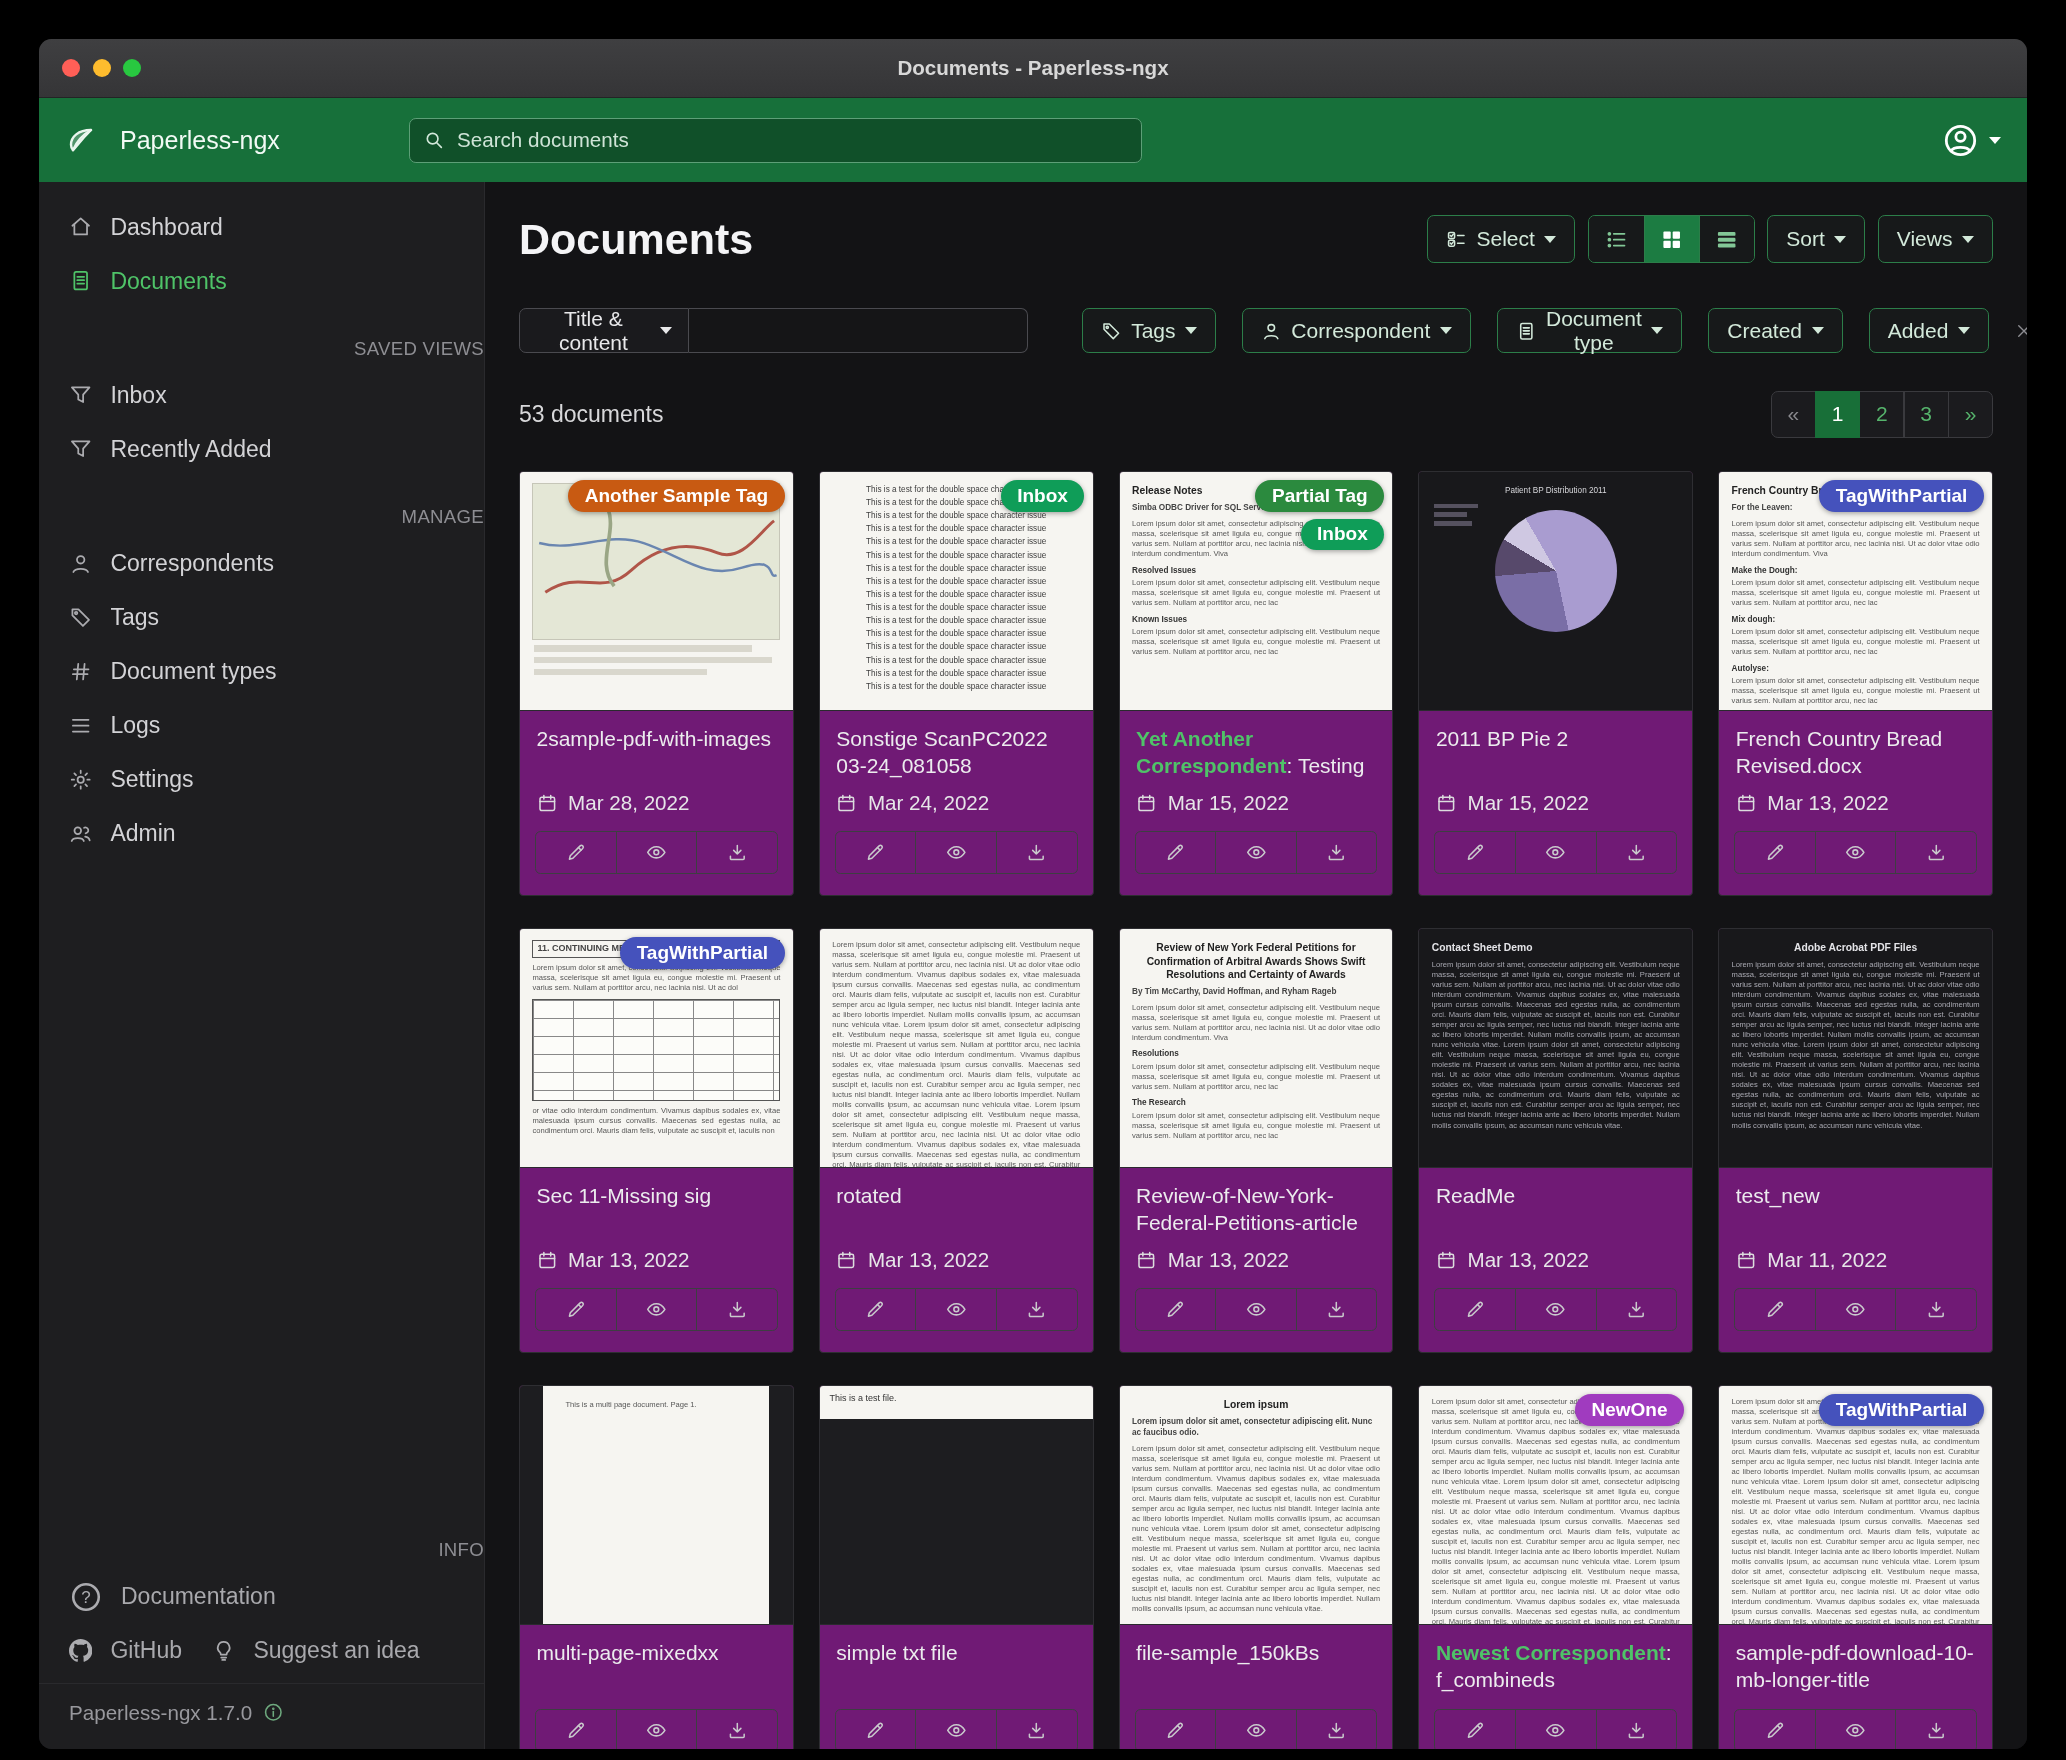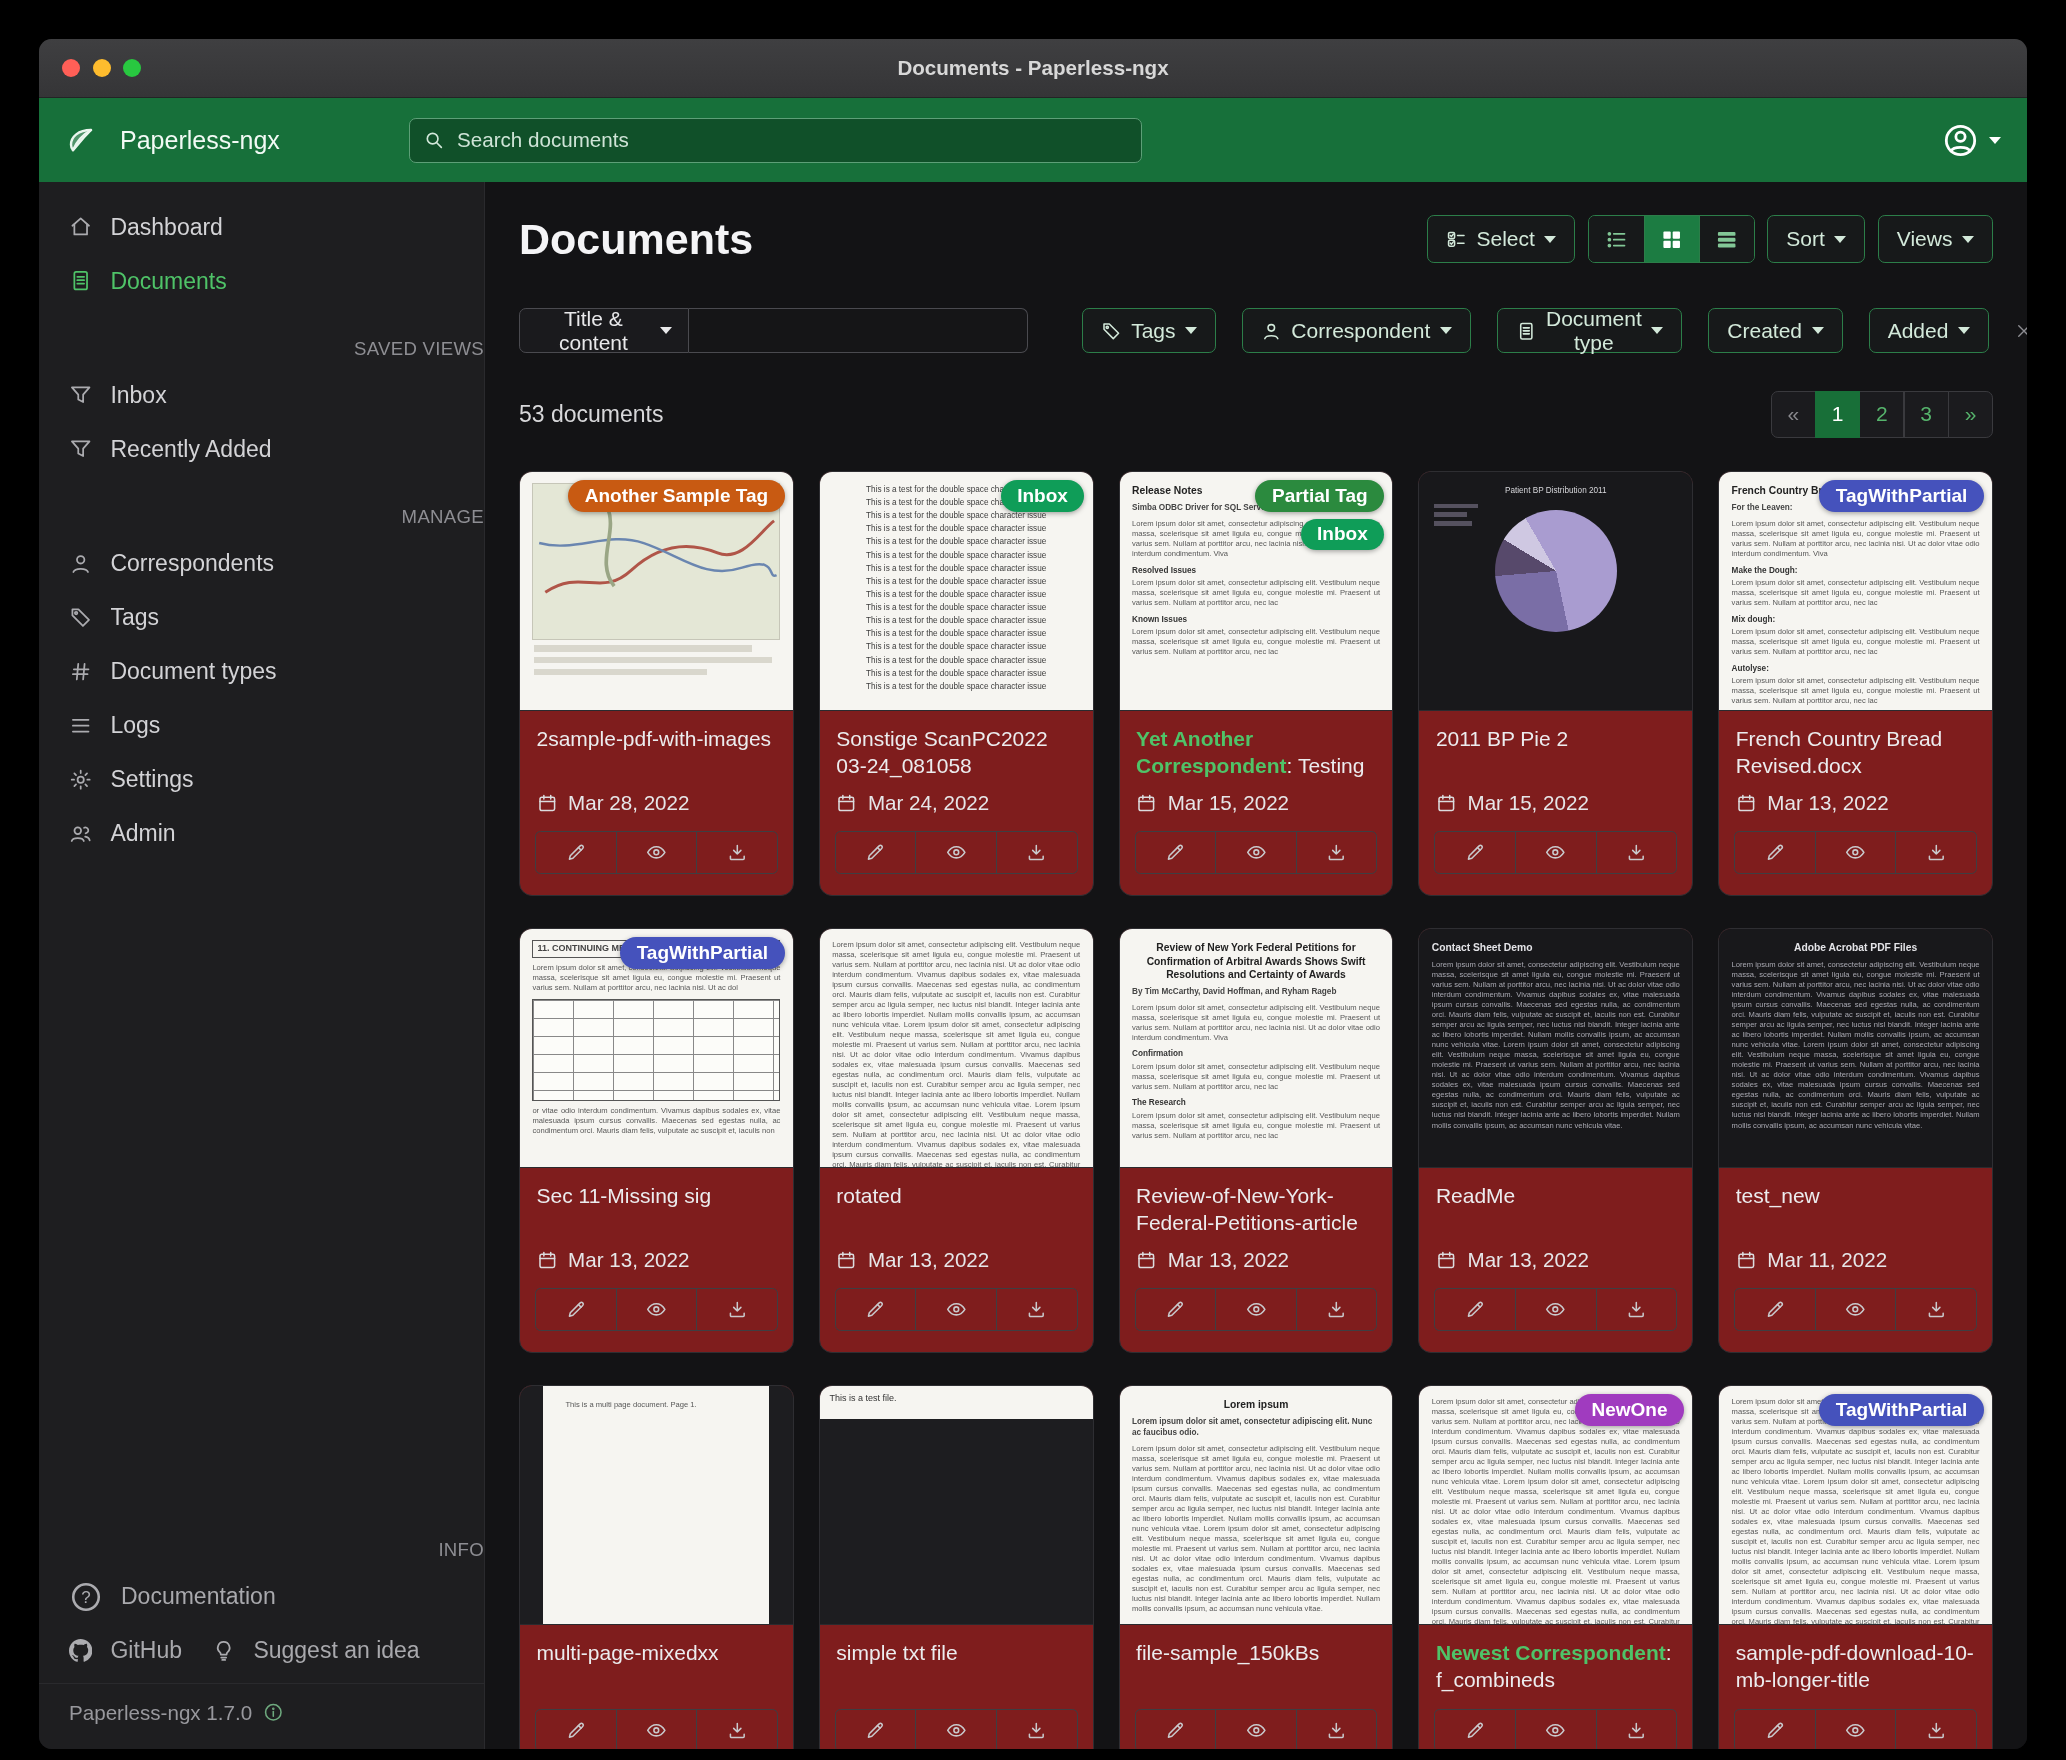--- a/index.html
+++ b/index.html
@@ -87,21 +87,21 @@
   .doc-count { color:#d8d8da; font-size:23px; }
   .pagination { display:flex; }
   .pg { min-width:45px; height:47px; padding:0 13.7px; border:0.7px solid #3a3a3e; margin-left:-0.7px;
     background:#1b1b1e; color:#56b46c; font-size:21px; display:flex; align-items:center; justify-content:center; }
   .pg:first-child { border-radius:6.9px 0 0 6.9px; margin-left:0; color:#8a8a8e; }
   .pg:last-child { border-radius:0 6.9px 6.9px 0; }
   .pg.active { background:#186f38; color:#fff; border-color:#186f38; position:relative; z-index:1; }
 
   
   .grid { margin-top:33px; display:grid; grid-template-columns:repeat(5,1fr); gap:32px 25px; }
-  .card { background:#7f1d1d; border:0.7px solid #2e2e32; border-radius:13px; height:425px;
+  .card { background:#701a75; border:0.7px solid #2e2e32; border-radius:4px; height:425px;
     display:flex; flex-direction:column; overflow:hidden; position:relative; }
   .thumb { height:239px; flex:0 0 auto; position:relative; overflow:hidden;
     border-bottom:0.7px solid #2a2a2e; background:#1d1d20; }
   .page { position:absolute; inset:0; background:#f6f5f1; color:#444; padding:11px 12.4px;
     font-size:8.2px; line-height:1.3; overflow:hidden; }
   .page.inset { left:23.4px; right:23.4px; }
   .page.dark { background:#18181b; color:#c4c4ca; }
   .th { font-size:10.3px; font-weight:700; margin:1.4px 0 5.5px; color:#222; }
   .page.dark .th { color:#e4e4e8; }
   .th.c { text-align:center; }
@@ -803,21 +803,21 @@
                 </span>
               </button>
             </div>
           </div>
           <div class="card">
             <div class="thumb">
               <div class="page">
                 <div class="th c">Review of New York Federal Petitions for Confirmation of Arbitral Awards Shows Swift Resolutions and Certainty of Awards</div>
                 <div class="ts c">By Tim McCarthy, David Hoffman, and Ryham Rageb</div>
                 <div class="tb">Lorem ipsum dolor sit amet, consectetur adipiscing elit. Vestibulum neque massa, scelerisque sit amet ligula eu, congue molestie mi. Praesent ut varius sem. Nullam at porttitor arcu, nec lacinia nisi. Ut ac dolor vitae odio interdum condimentum. Viva</div>
-                <div class="tsec">Confirmation</div>
+                <div class="tsec">Resolutions</div>
                 <div class="tb">Lorem ipsum dolor sit amet, consectetur adipiscing elit. Vestibulum neque massa, scelerisque sit amet ligula eu, congue molestie mi. Praesent ut varius sem. Nullam at porttitor arcu, nec lac</div>
                 <div class="tsec">The Research</div>
                 <div class="tb">Lorem ipsum dolor sit amet, consectetur adipiscing elit. Vestibulum neque massa, scelerisque sit amet ligula eu, congue molestie mi. Praesent ut varius sem. Nullam at porttitor arcu, nec lac</div>
               </div>
               <div class="tags"></div>
             </div>
             <div class="doc-title">Review-of-New-York-Federal-Petitions-article</div>
             <div class="doc-date">
               <span class="icon">
                 <svg viewBox="0 0 24 24" fill="none" stroke="currentColor" stroke-width="1.8" stroke-linecap="round" stroke-linejoin="round">

